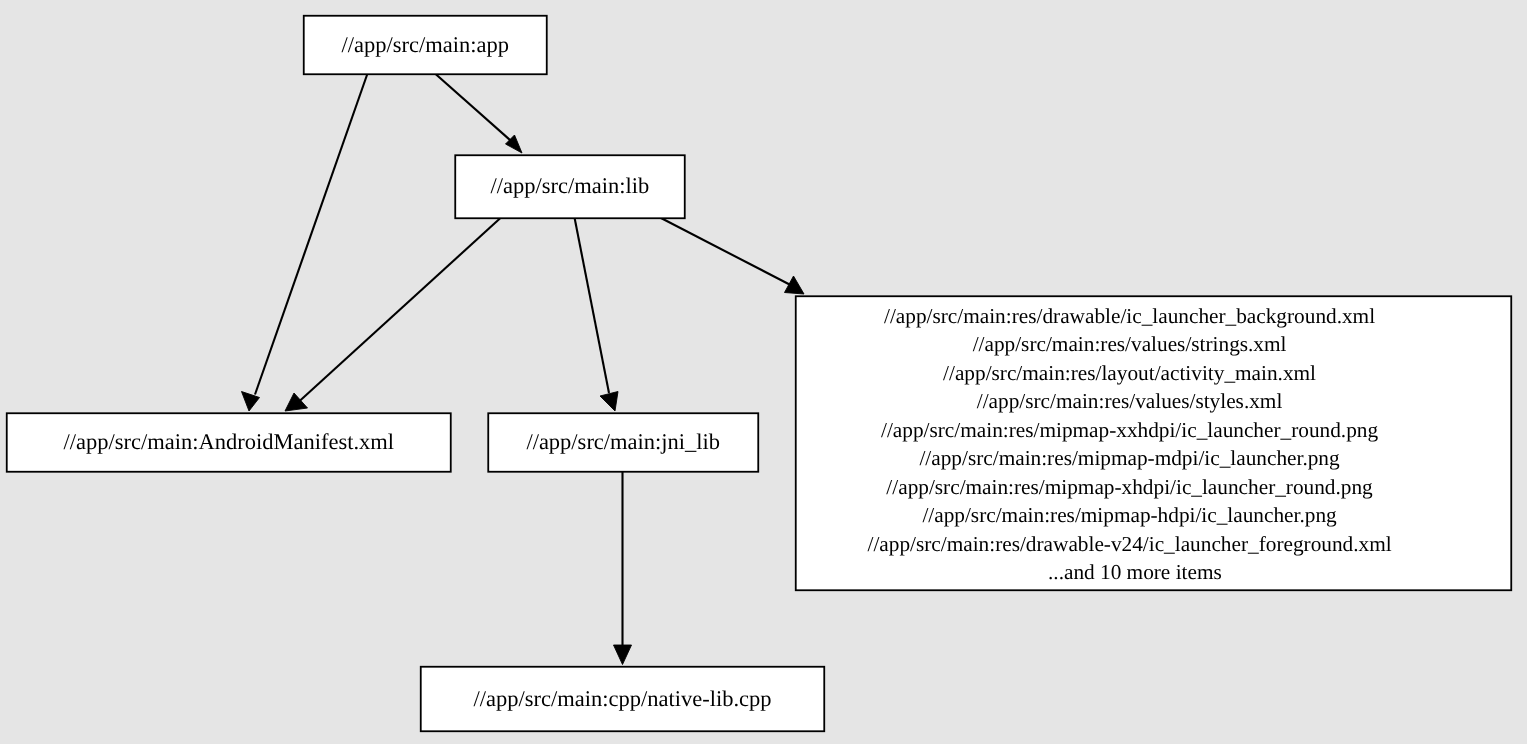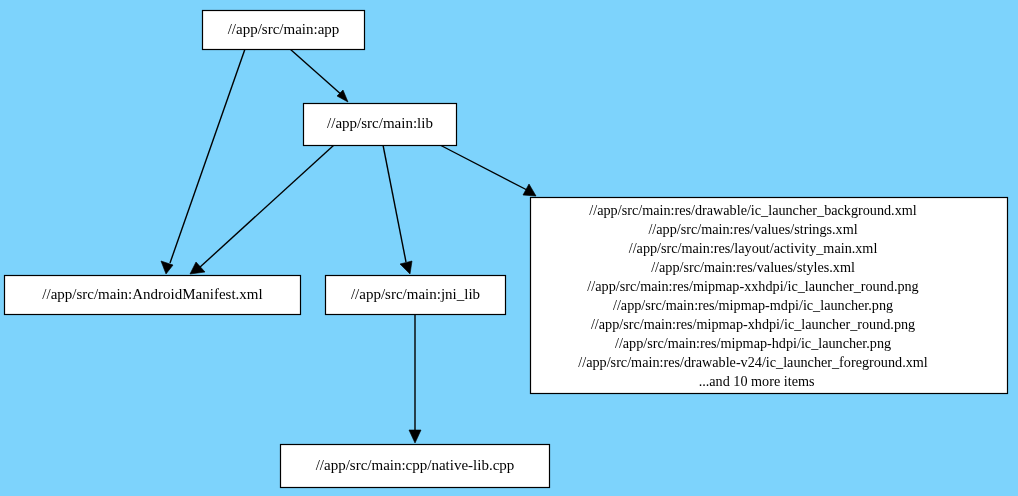--- a/index.html
+++ b/index.html
@@ -4,21 +4,21 @@
 <style>
   html, body {
     margin: 0;
     padding: 0;
     background: #ffffff;
   }
   #canvas {
     position: relative;
     width: 1018px;
     height: 496px;
-    background: #7dd3fc;
+    background: #e5e5e5;
     overflow: hidden;
     font-family: "Liberation Serif", "DejaVu Serif", serif;
   }
   svg#graph {
     position: absolute;
     top: 0;
     left: 0;
     width: 1018px;
     height: 496px;
     display: block;

